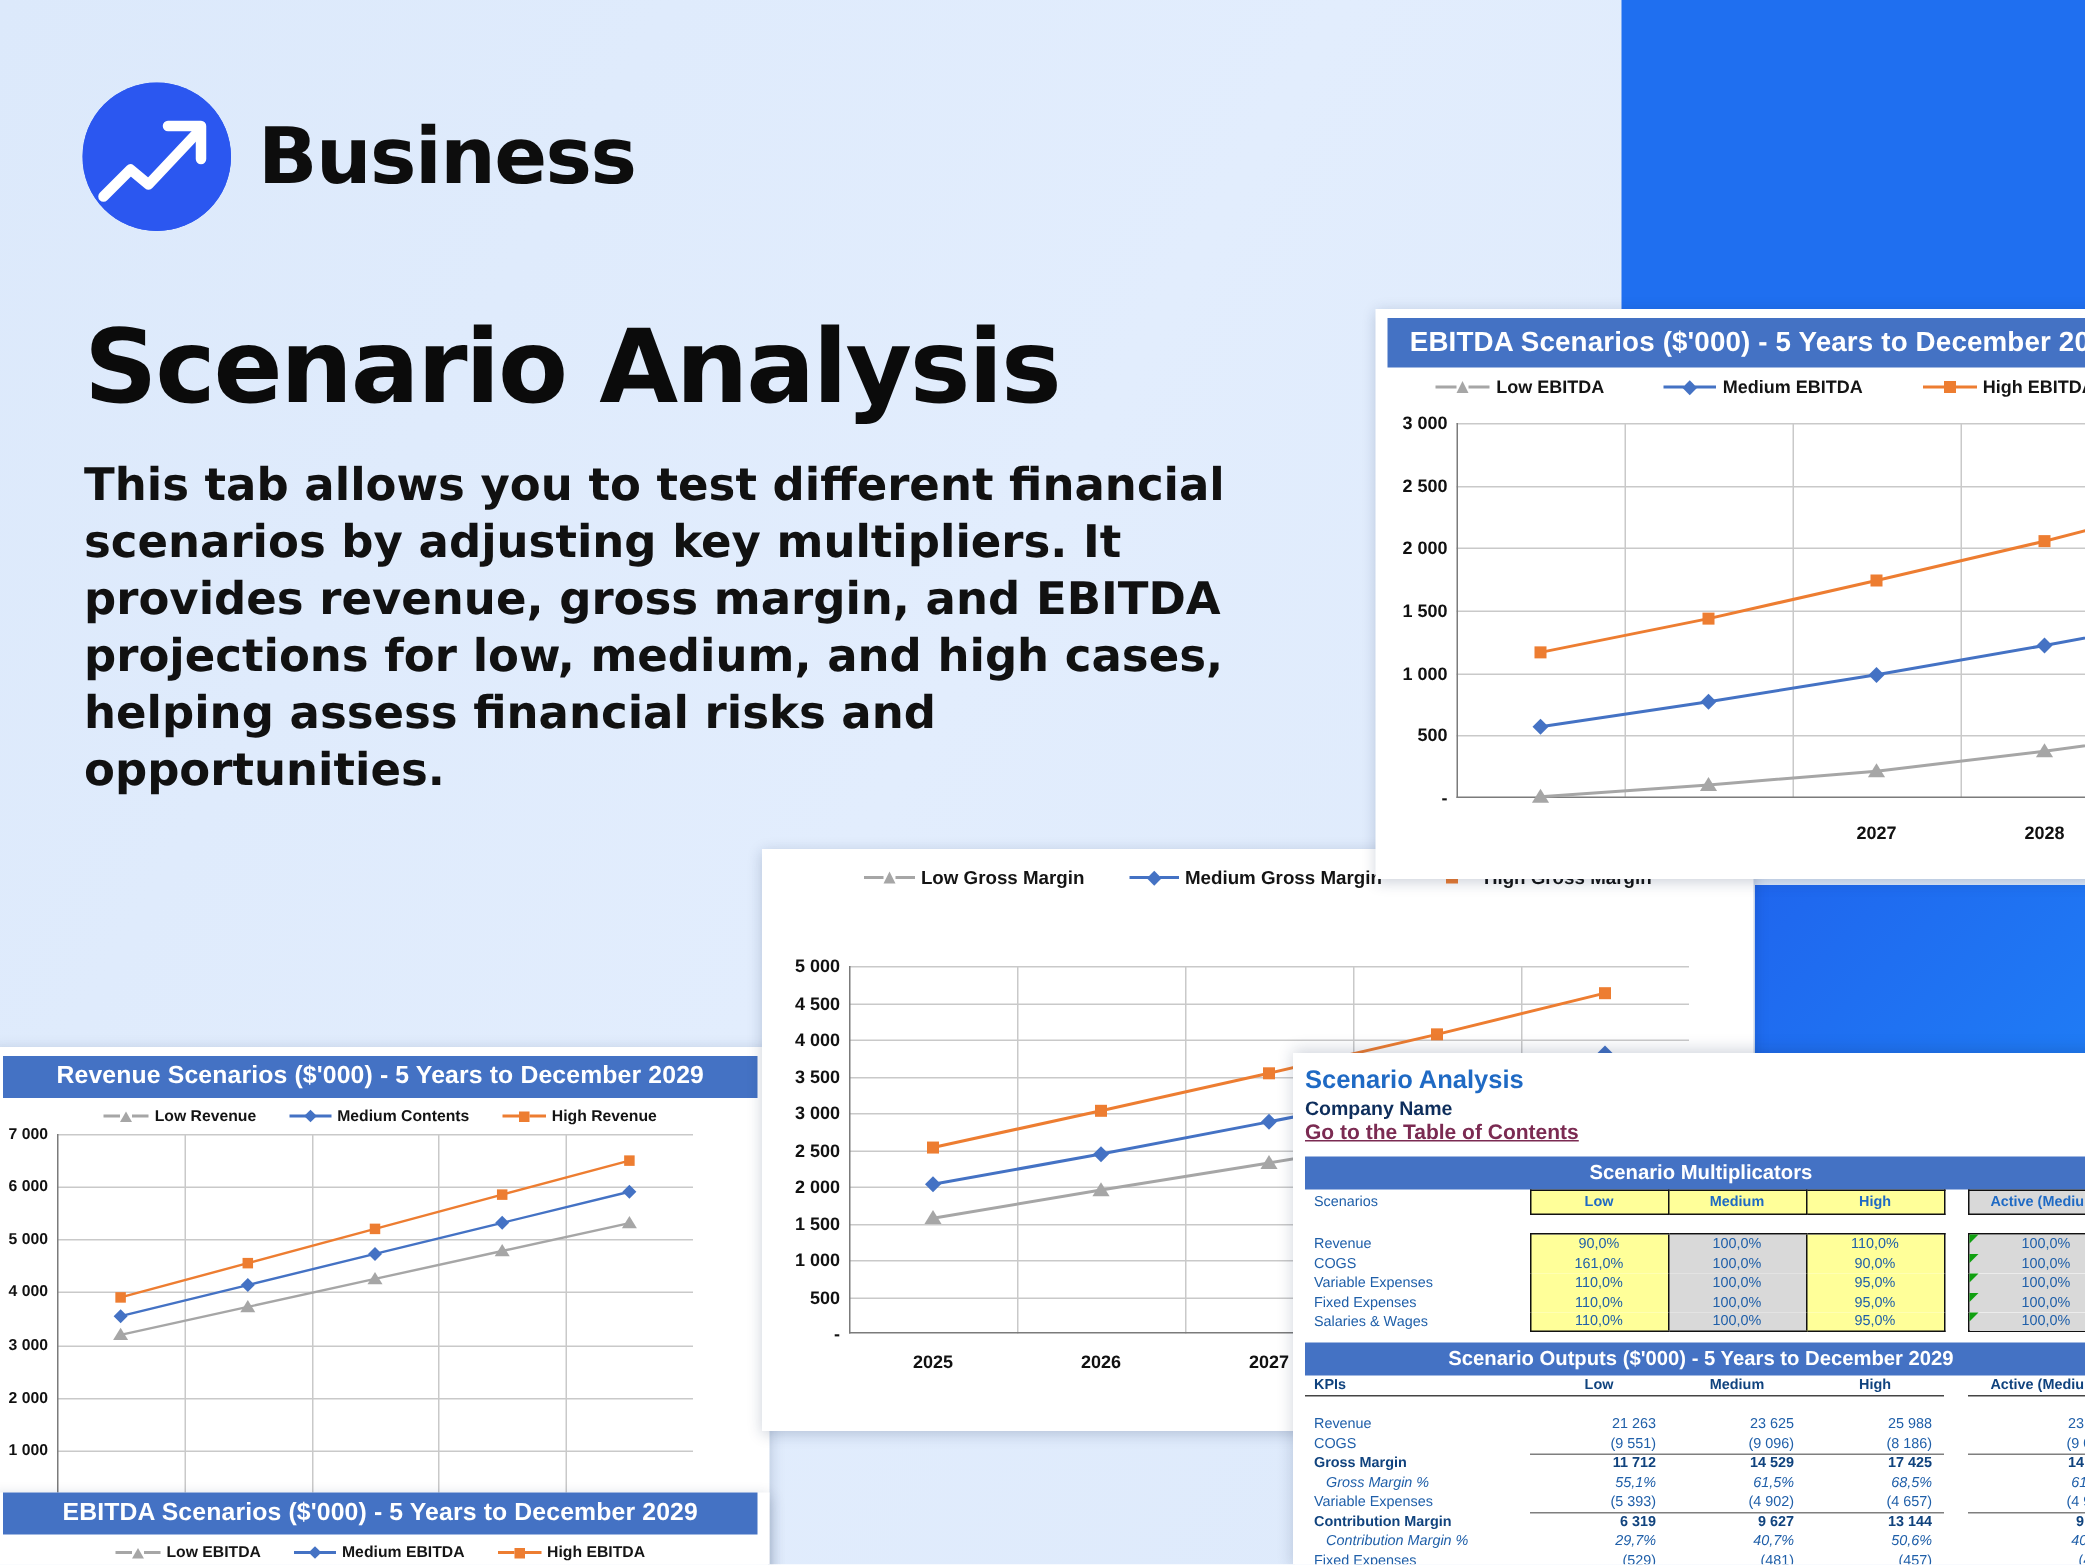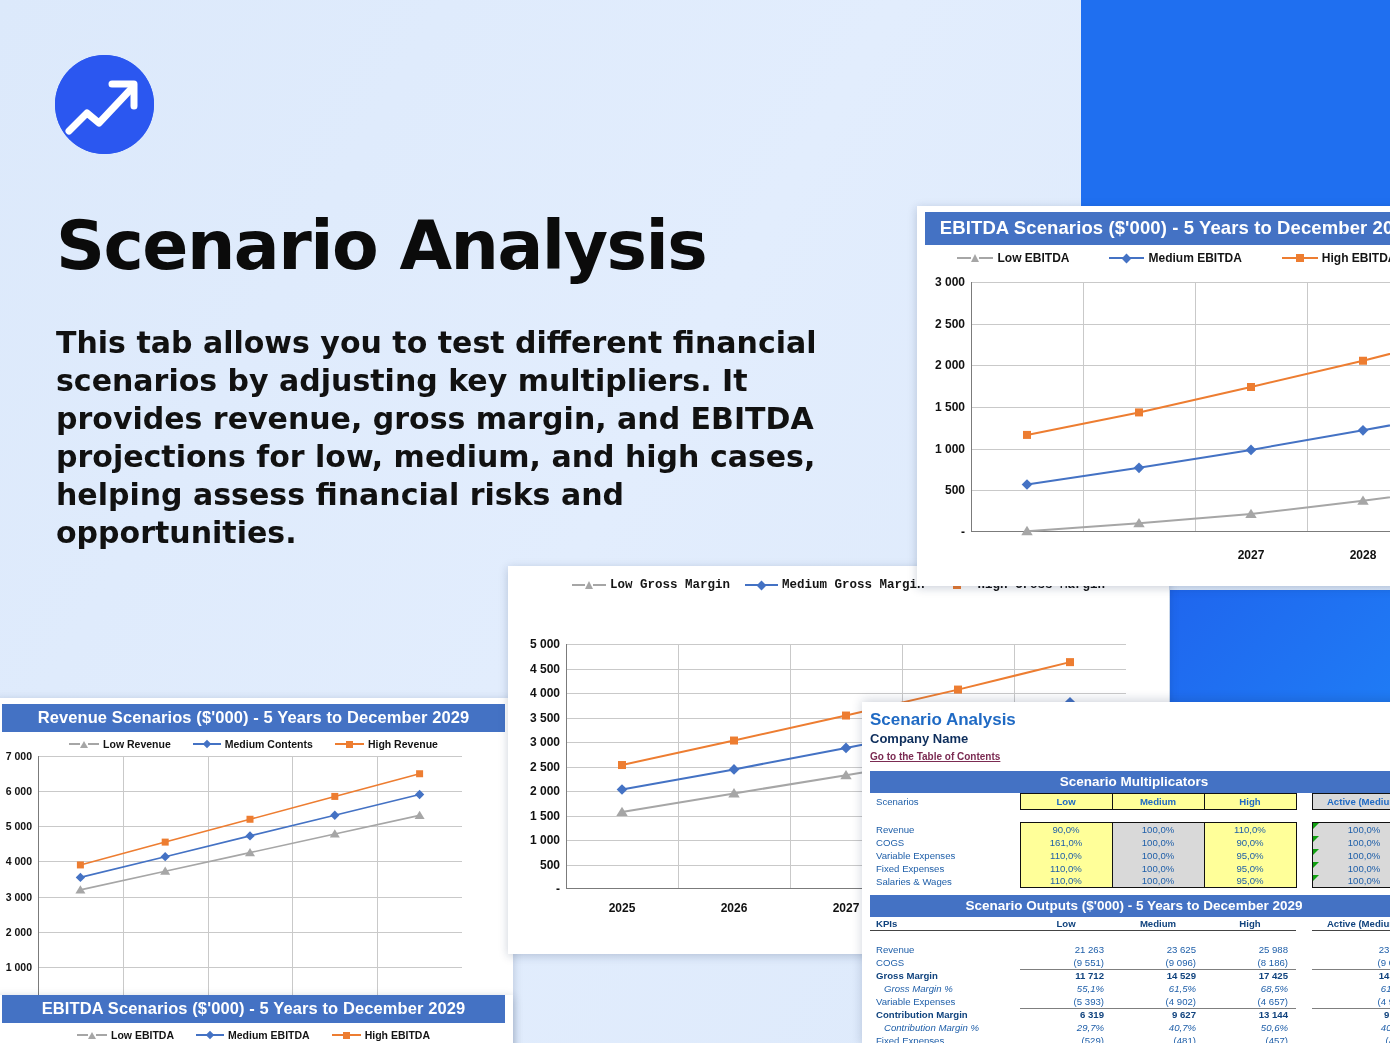--- a/index.html
+++ b/index.html
@@ -39,21 +39,21 @@
   }
   #brand-line2 .kit { color: #2b57f0; }
 
   
   #headline {
     position: absolute; left: 56px; top: 206px;
     font-size: 68px; font-weight: 800; color: #0b0b0b; letter-spacing: -1.5px;
     font-family: "DejaVu Sans", sans-serif;
   }
   #subcopy {
-    position: absolute; left: 56px; top: 324px; width: 800px;
+    position: absolute; left: 56px; top: 305px; width: 800px;
     font-size: 30px; font-weight: 700; line-height: 1.27; color: #111;
     font-family: "DejaVu Sans", sans-serif;
   }
 
   
   .panel {
     position: absolute; background: #fff;
     box-shadow: 0 2px 9px rgba(20,40,80,.22);
   }
   .panel-inner { position: relative; width: 100%; height: 100%; padding: 6px 8px 0 8px; }
@@ -90,21 +90,21 @@
   #panel-ebitda .chart-title { font-size: 18.5px; padding: 5px 0 6px; }
 
   
   #panel-sheet {
     position: absolute; left: 862px; top: 702px; width: 540px; height: 345px;
     background: #fff; box-shadow: 0 -2px 10px rgba(20,40,80,.20);
     padding: 8px 0 0 8px; overflow: hidden;
   }
   #sheet-title { color: #1f6ac4; font-size: 17px; font-weight: bold; font-family: "Liberation Sans", sans-serif; }
   #sheet-company { color: #0e2e5c; font-size: 13px; font-weight: bold; margin-top: 1px; }
-  #sheet-toc { color: #7b2b52; font-size: 10px; font-weight: bold; text-decoration: underline; margin-top: 1px; }
+  #sheet-toc { color: #7b2b52; font-size: 14px; font-weight: bold; text-decoration: underline; margin-top: 1px; }
 
   .band {
     background: #4472c4; color: #fff; font-weight: bold;
     text-align: center; font-size: 13.5px; padding: 3px 0 4px;
     margin-top: 7px; width: 528px;
   }
   table.sheet { border-collapse: collapse; font-size: 9.6px; color: #1f5fa9; width: 528px; table-layout: fixed; }
   table.sheet td { padding: 0; height: 13px; vertical-align: middle; white-space: nowrap; }
   .lbl { color: #1f5fa9; padding-left: 6px !important; }
   .hdr-cell {
@@ -143,20 +143,21 @@
 
   <div id="brand">
     <div id="logo-mark">
       <svg width="99" height="99" viewBox="0 0 99 99">
         <circle cx="49.5" cy="49.5" r="49.5" fill="#2b57f0"></circle>
         <path d="M14 76 L32 58 L44 68 L76 34" stroke="#fff" stroke-width="7" fill="none" stroke-linecap="round" stroke-linejoin="round"></path>
         <path d="M57 29 L79 29 L79 51" stroke="#fff" stroke-width="7" fill="none" stroke-linecap="round" stroke-linejoin="round"></path>
       </svg>
     </div>
     <div id="brand-text">
+      <div id="brand-line1">Business</div>
     </div>
   </div>
 
   <h1 id="headline">Scenario Analysis</h1>
   <p id="subcopy">This tab allows you to test different financial scenarios by adjusting key multipliers. It provides revenue, gross margin, and EBITDA projections for low, medium, and high cases, helping assess financial risks and opportunities.</p>
 
   <div class="panel" id="panel-revenue">
     <div class="panel-inner">
       <div class="chart-title">Revenue Scenarios ($'000) - 5 Years to December 2029</div>
       <div class="legend" id="legend-rev" style="gap: 22px; margin-top: 6px;">
@@ -251,21 +252,21 @@
             <span class="lg-mark" style="width:7px;height:7px;background:#ed7d31;display:inline-block;"></span>
             <span class="lg-line" style="width:11px;background:#ed7d31;"></span>
             <span style="margin-left:4px;">High EBITDA</span>
           </span>
         </div>
     </div>
   </div>
 
   <div class="panel" id="panel-gm">
     <div class="panel-inner">
-      <div class="legend" id="legend-gm" style="gap: 15px; margin-top: 6px; font-family: Liberation Mono, monospace;">
+      <div class="legend" id="legend-gm" style="gap: 30px; margin-top: 6px;">
           <span class="legend-item" style="font-size:12.5px;">
             <span class="lg-line" style="width:13px;background:#a6a6a6;"></span>
             <span class="lg-mark tri" style="border-bottom:8px solid #a6a6a6;"></span>
             <span class="lg-line" style="width:13px;background:#a6a6a6;"></span>
             <span style="margin-left:4px;">Low Gross Margin</span>
           </span>
           <span class="legend-item" style="font-size:12.5px;">
             <span class="lg-line" style="width:13px;background:#4472c4;"></span>
             <span class="lg-mark dia" style="width:7px;height:7px;background:#4472c4;display:inline-block;"></span>
             <span class="lg-line" style="width:13px;background:#4472c4;"></span>

